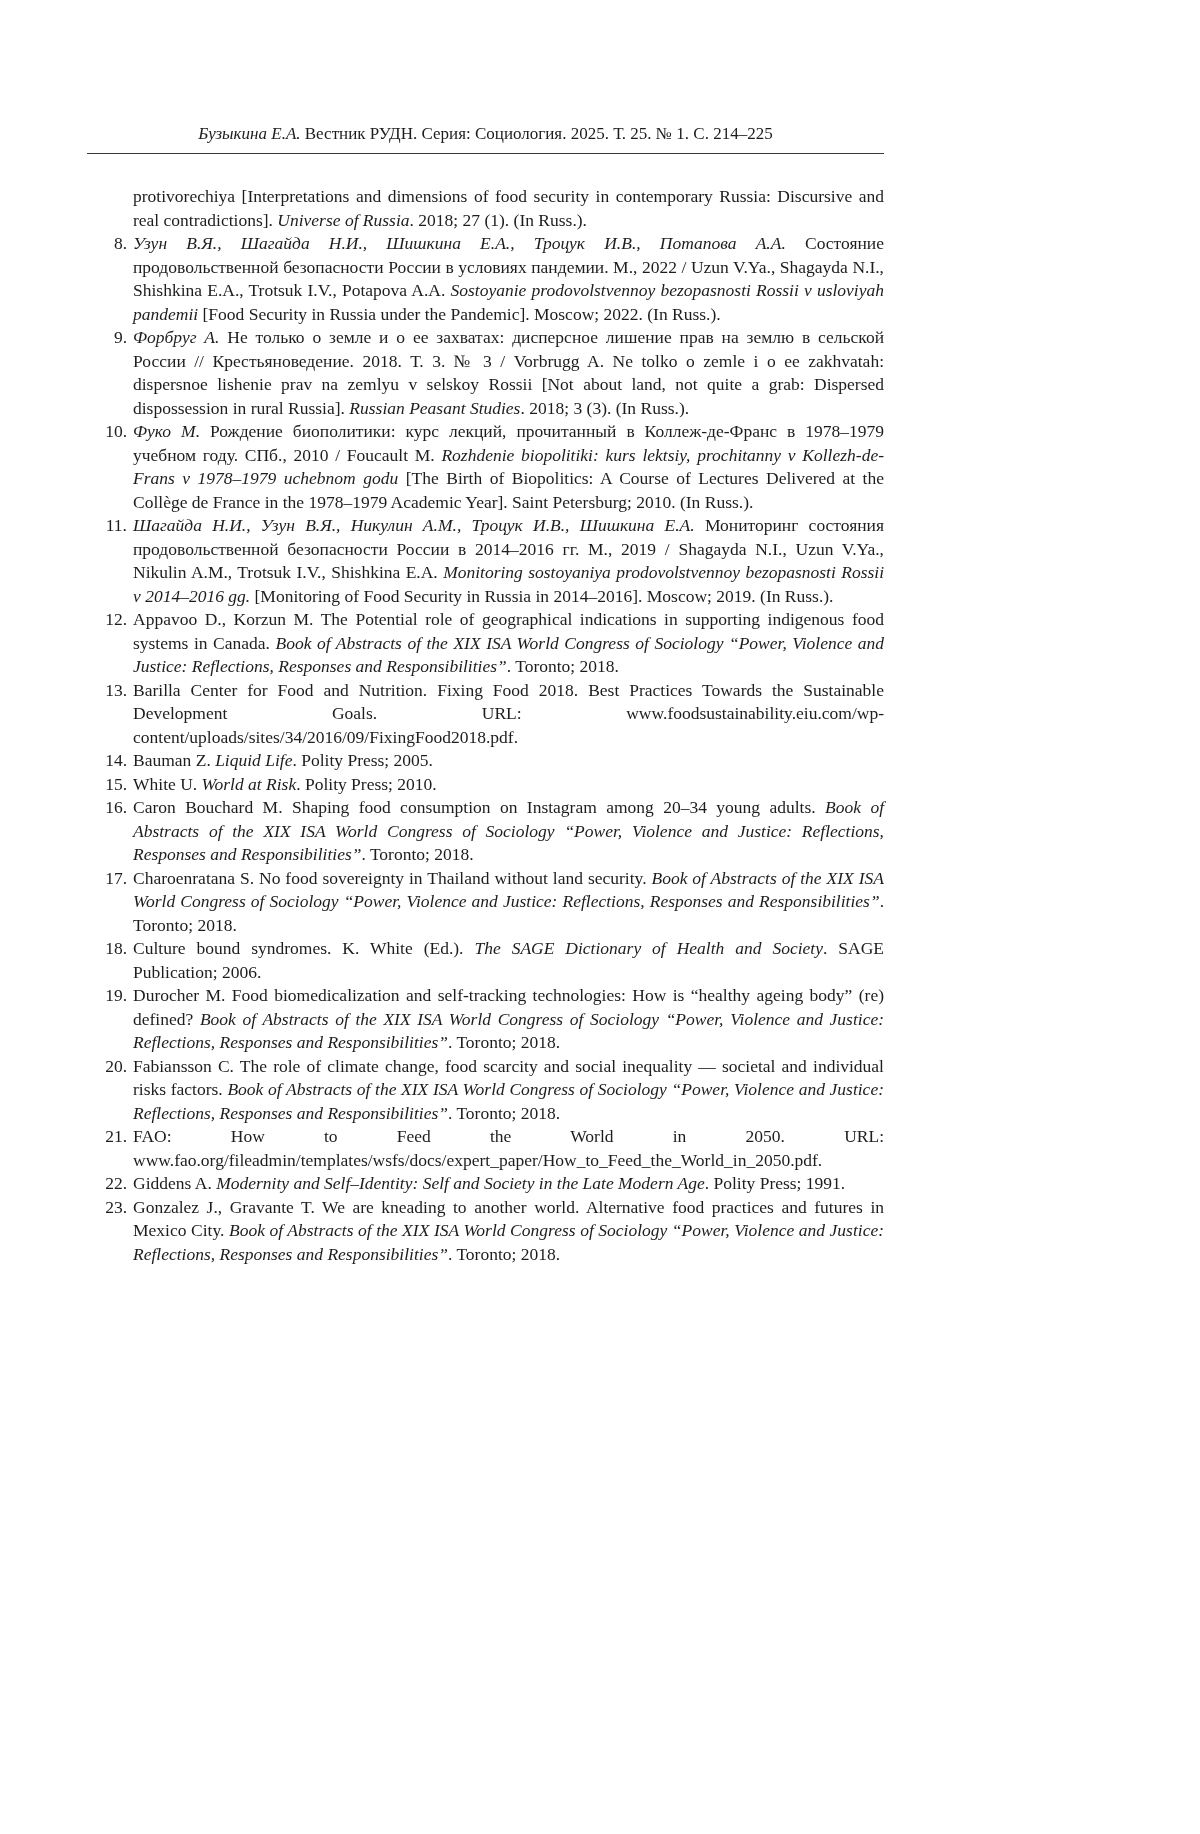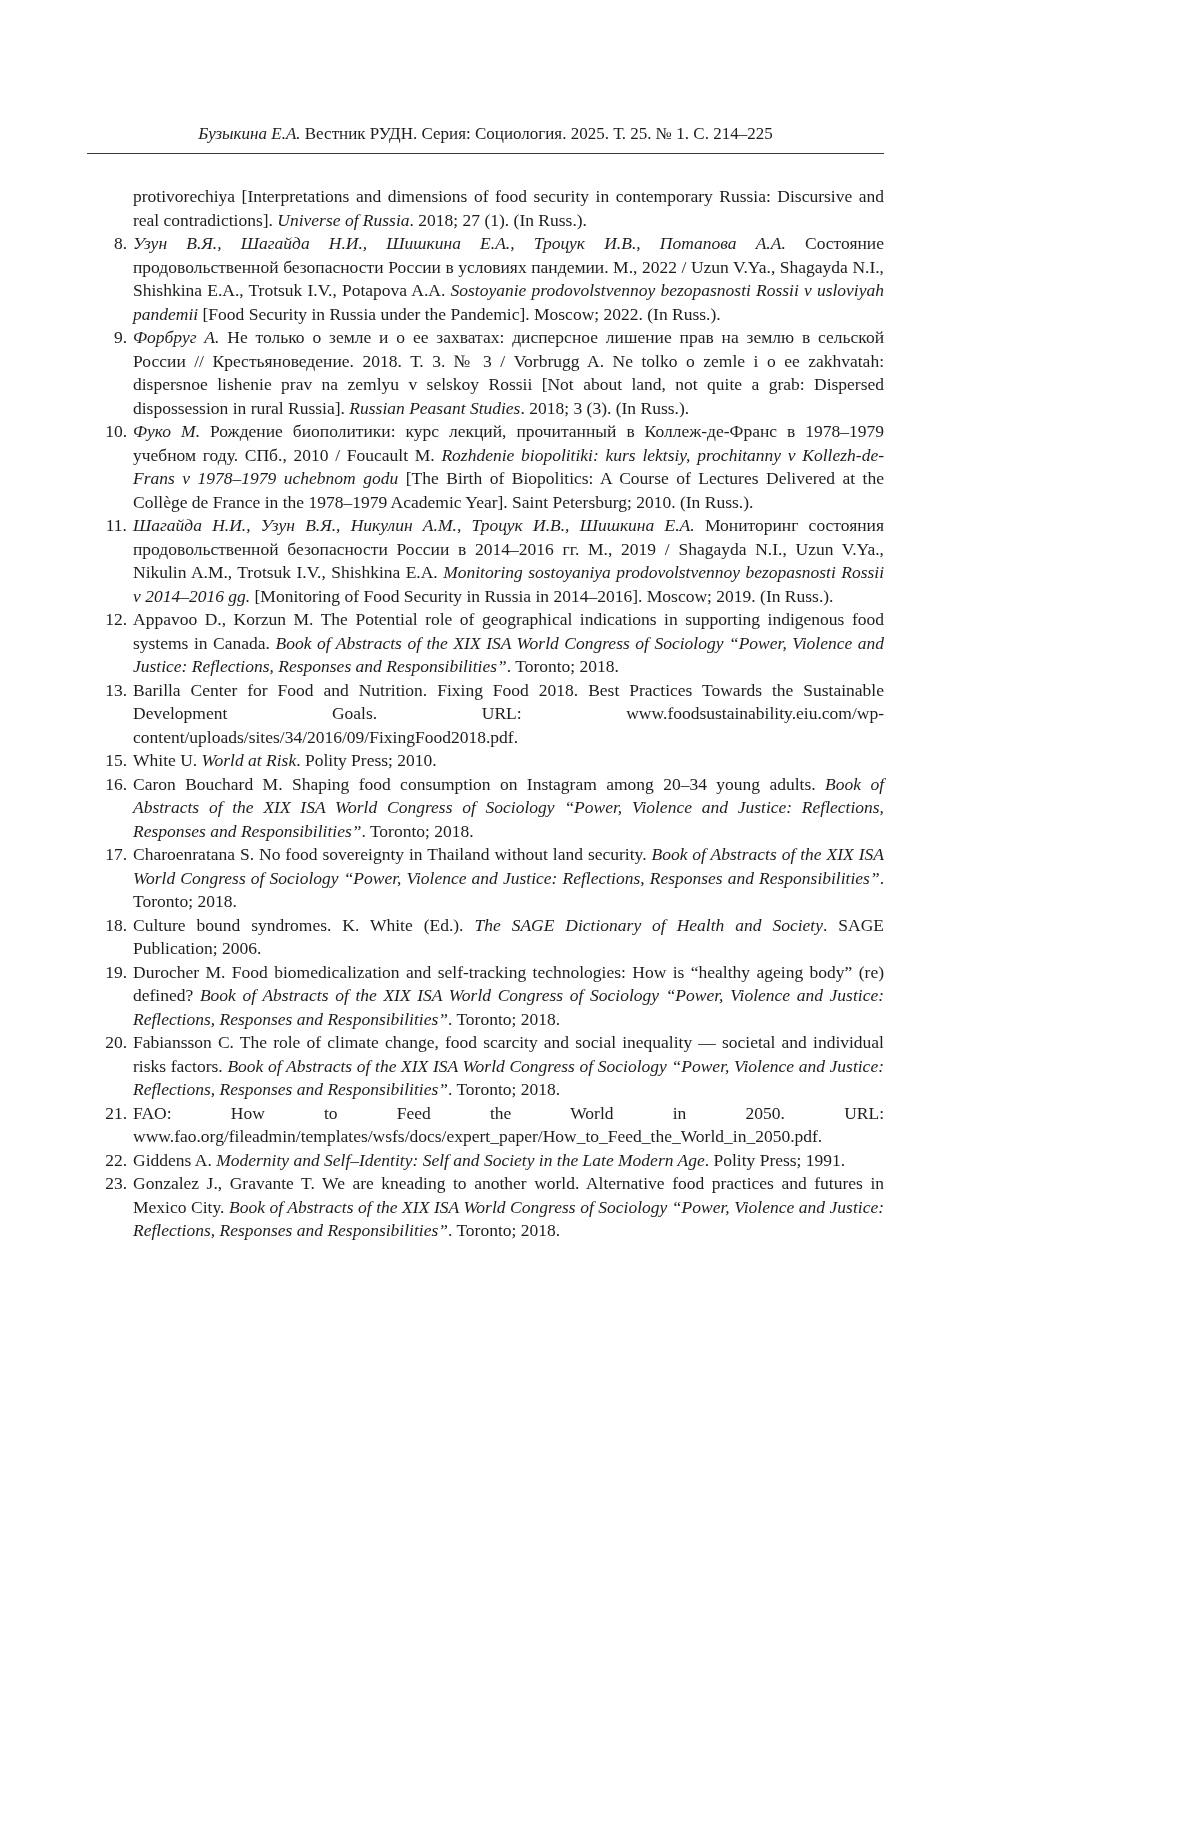--- a/index.html
+++ b/index.html
@@ -88,20 +88,21 @@
     <div class="head-rule"></div>
 
     <div class="refs" id="refs">
         <div class="ref"><span class="ref-num"></span><span class="ref-text"><span>protivorechiya [Interpretations and dimensions of food security in contemporary Russia: Discursive and real contradictions]. </span><span class="it">Universe of Russia</span><span>. 2018; 27 (1). (In Russ.).</span></span></div>
         <div class="ref"><span class="ref-num">8.</span><span class="ref-text"><span class="it">Узун В.Я., Шагайда Н.И., Шишкина Е.А., Троцук И.В., Потапова А.А.</span><span> Состояние продовольственной безопасности России в условиях пандемии. М., 2022 / Uzun V.Ya., Shagayda N.I., Shishkina E.A., Trotsuk I.V., Potapova A.A. </span><span class="it">Sostoyanie prodovolstvennoy bezopasnosti Rossii v usloviyah pandemii</span><span> [Food Security in Russia under the Pandemic]. Moscow; 2022. (In Russ.).</span></span></div>
         <div class="ref"><span class="ref-num">9.</span><span class="ref-text"><span class="it">Форбруг А.</span><span> Не только о земле и о ее захватах: дисперсное лишение прав на землю в сельской России // Крестьяноведение. 2018. Т. 3. № 3 / Vorbrugg A. Ne tolko o zemle i o ee zakhvatah: dispersnoe lishenie prav na zemlyu v selskoy Rossii [Not about land, not quite a grab: Dispersed dispossession in rural Russia]. </span><span class="it">Russian Peasant Studies</span><span>. 2018; 3 (3). (In Russ.).</span></span></div>
         <div class="ref"><span class="ref-num">10.</span><span class="ref-text"><span class="it">Фуко М.</span><span> Рождение биополитики: курс лекций, прочитанный в Коллеж-де-Франс в 1978–1979 учебном году. СПб., 2010 / Foucault M. </span><span class="it">Rozhdenie biopolitiki: kurs lektsiy, prochitanny v Kollezh-de-Frans v 1978–1979 uchebnom godu</span><span> [The Birth of Biopolitics: A Course of Lectures Delivered at the Collège de France in the 1978–1979 Academic Year]. Saint Petersburg; 2010. (In Russ.).</span></span></div>
         <div class="ref"><span class="ref-num">11.</span><span class="ref-text"><span class="it">Шагайда Н.И., Узун В.Я., Никулин А.М., Троцук И.В., Шишкина Е.А.</span><span> Мониторинг состояния продовольственной безопасности России в 2014–2016 гг. М., 2019 / Shagayda N.I., Uzun V.Ya., Nikulin A.M., Trotsuk I.V., Shishkina E.A. </span><span class="it">Monitoring sostoyaniya prodovolstvennoy bezopasnosti Rossii v 2014–2016 gg.</span><span> [Monitoring of Food Security in Russia in 2014–2016]. Moscow; 2019. (In Russ.).</span></span></div>
         <div class="ref"><span class="ref-num">12.</span><span class="ref-text"><span>Appavoo D., Korzun M. The Potential role of geographical indications in supporting indigenous food systems in Canada. </span><span class="it">Book of Abstracts of the XIX ISA World Congress of Sociology “Power, Violence and Justice: Reflections, Responses and Responsibilities”</span><span>. Toronto; 2018.</span></span></div>
         <div class="ref"><span class="ref-num">13.</span><span class="ref-text"><span>Barilla Center for Food and Nutrition. Fixing Food 2018. Best Practices Towards the Sustainable Development Goals. URL: www.foodsustainability.eiu.com/wp-content/uploads/sites/34/2016/09/FixingFood2018.pdf.</span></span></div>
+        <div class="ref"><span class="ref-num">14.</span><span class="ref-text"><span>Bauman Z. </span><span class="it">Liquid Life</span><span>. Polity Press; 2005.</span></span></div>
         <div class="ref"><span class="ref-num">15.</span><span class="ref-text"><span>White U. </span><span class="it">World at Risk</span><span>. Polity Press; 2010.</span></span></div>
         <div class="ref"><span class="ref-num">16.</span><span class="ref-text"><span>Caron Bouchard M. Shaping food consumption on Instagram among 20–34 young adults. </span><span class="it">Book of Abstracts of the XIX ISA World Congress of Sociology “Power, Violence and Justice: Reflections, Responses and Responsibilities”</span><span>. Toronto; 2018.</span></span></div>
         <div class="ref"><span class="ref-num">17.</span><span class="ref-text"><span>Charoenratana S. No food sovereignty in Thailand without land security. </span><span class="it">Book of Abstracts of the XIX ISA World Congress of Sociology “Power, Violence and Justice: Reflections, Responses and Responsibilities”</span><span>. Toronto; 2018.</span></span></div>
         <div class="ref"><span class="ref-num">18.</span><span class="ref-text"><span>Culture bound syndromes. K. White (Ed.). </span><span class="it">The SAGE Dictionary of Health and Society</span><span>. SAGE Publication; 2006.</span></span></div>
         <div class="ref"><span class="ref-num">19.</span><span class="ref-text"><span>Durocher M. Food biomedicalization and self-tracking technologies: How is “healthy ageing body” (re) defined? </span><span class="it">Book of Abstracts of the XIX ISA World Congress of Sociology “Power, Violence and Justice: Reflections, Responses and Responsibilities”</span><span>. Toronto; 2018.</span></span></div>
         <div class="ref"><span class="ref-num">20.</span><span class="ref-text"><span>Fabiansson C. The role of climate change, food scarcity and social inequality — societal and individual risks factors. </span><span class="it">Book of Abstracts of the XIX ISA World Congress of Sociology “Power, Violence and Justice: Reflections, Responses and Responsibilities”</span><span>. Toronto; 2018.</span></span></div>
         <div class="ref"><span class="ref-num">21.</span><span class="ref-text"><span>FAO: How to Feed the World in 2050. URL: www.fao.org/fileadmin/templates/wsfs/docs/expert_paper/How_to_Feed_the_World_in_2050.pdf.</span></span></div>
         <div class="ref"><span class="ref-num">22.</span><span class="ref-text"><span>Giddens A. </span><span class="it">Modernity and Self–Identity: Self and Society in the Late Modern Age</span><span>. Polity Press; 1991.</span></span></div>
         <div class="ref"><span class="ref-num">23.</span><span class="ref-text"><span>Gonzalez J., Gravante T. We are kneading to another world. Alternative food practices and futures in Mexico City. </span><span class="it">Book of Abstracts of the XIX ISA World Congress of Sociology “Power, Violence and Justice: Reflections, Responses and Responsibilities”</span><span>. Toronto; 2018.</span></span></div>
       </div>

